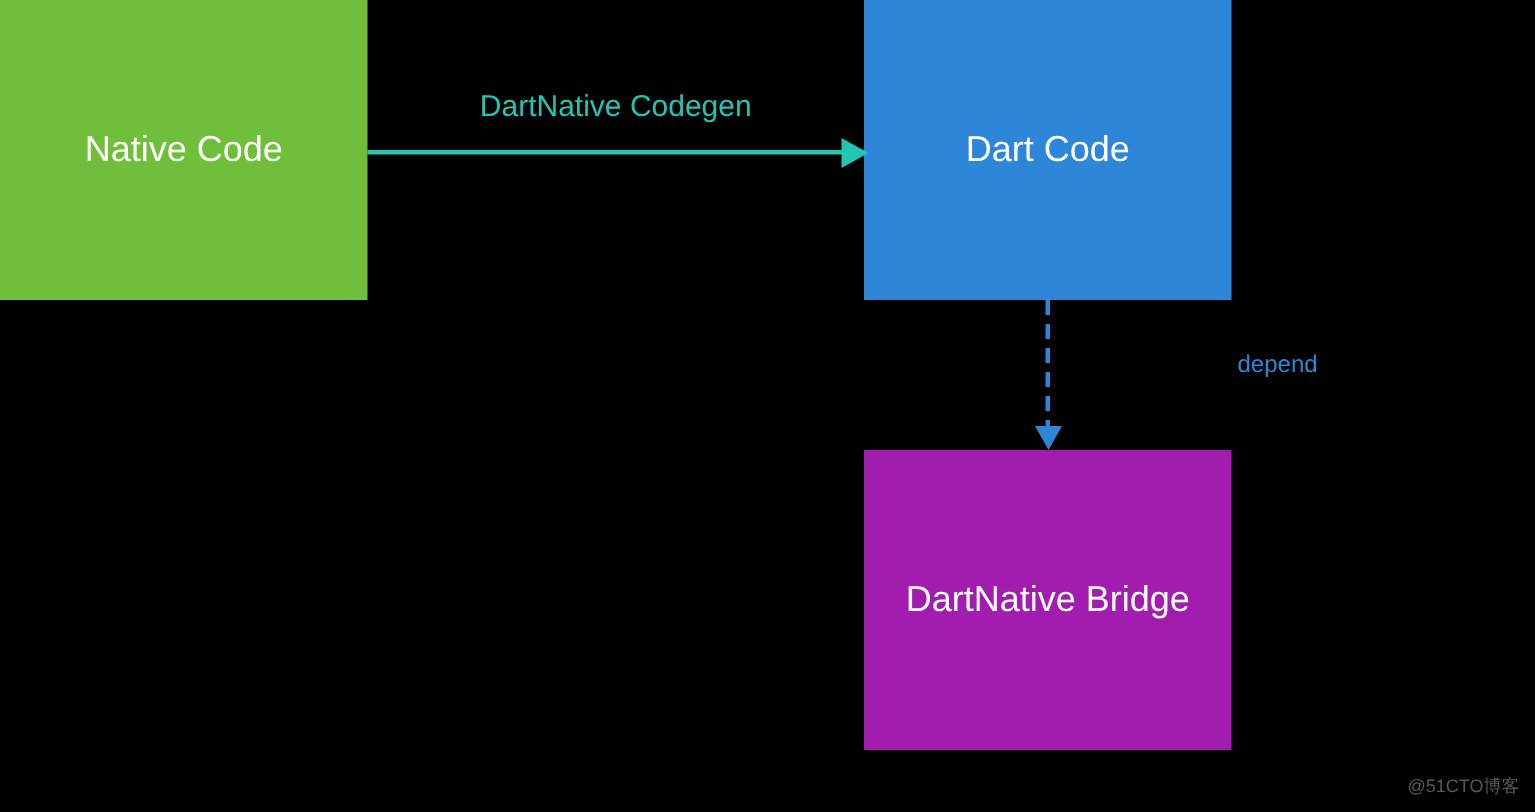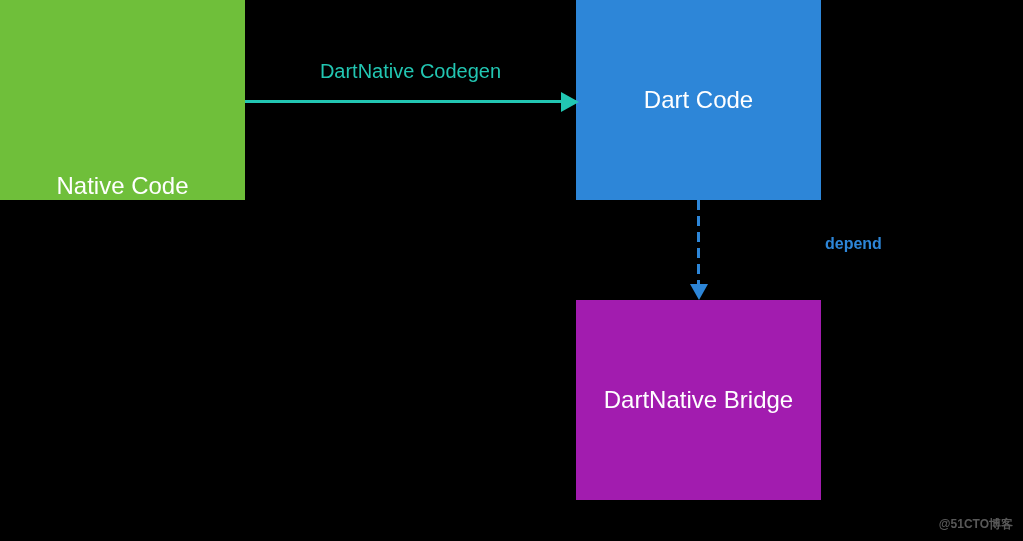--- a/index.html
+++ b/index.html
@@ -23,21 +23,20 @@
       color: #fff;
       font-size: 24px;
       text-align: center;
     }
     .native-code {
       left: 0;
       top: 0;
       width: 245px;
       height: 200px;
       background: #6fbf3a;
-      align-items: flex-end;
     }
     .dart-code {
       left: 576px;
       top: 0;
       width: 245px;
       height: 200px;
       background: #2d86d8;
     }
     .dart-native-bridge {
       left: 576px;
@@ -100,29 +99,29 @@
       border-top: 16px solid #2d86d8;
       border-left: 9px solid transparent;
       border-right: 9px solid transparent;
     }
     .edge-label-right {
       position: absolute;
       left: 825px;
       top: 235px;
       color: #2d86d8;
       font-size: 16px;
-      font-weight: 700;
+      font-weight: 400;
     }
     .watermark {
       position: absolute;
       right: 10px;
       bottom: 8px;
       color: #888;
       font-size: 12px;
-      font-weight: 700;
+      font-weight: 400;
       opacity: 0.65;
     }
   </style>
 </head>
 <body>
 
 <div class="box native-code">
   <span>Native Code</span>
 </div>
 

